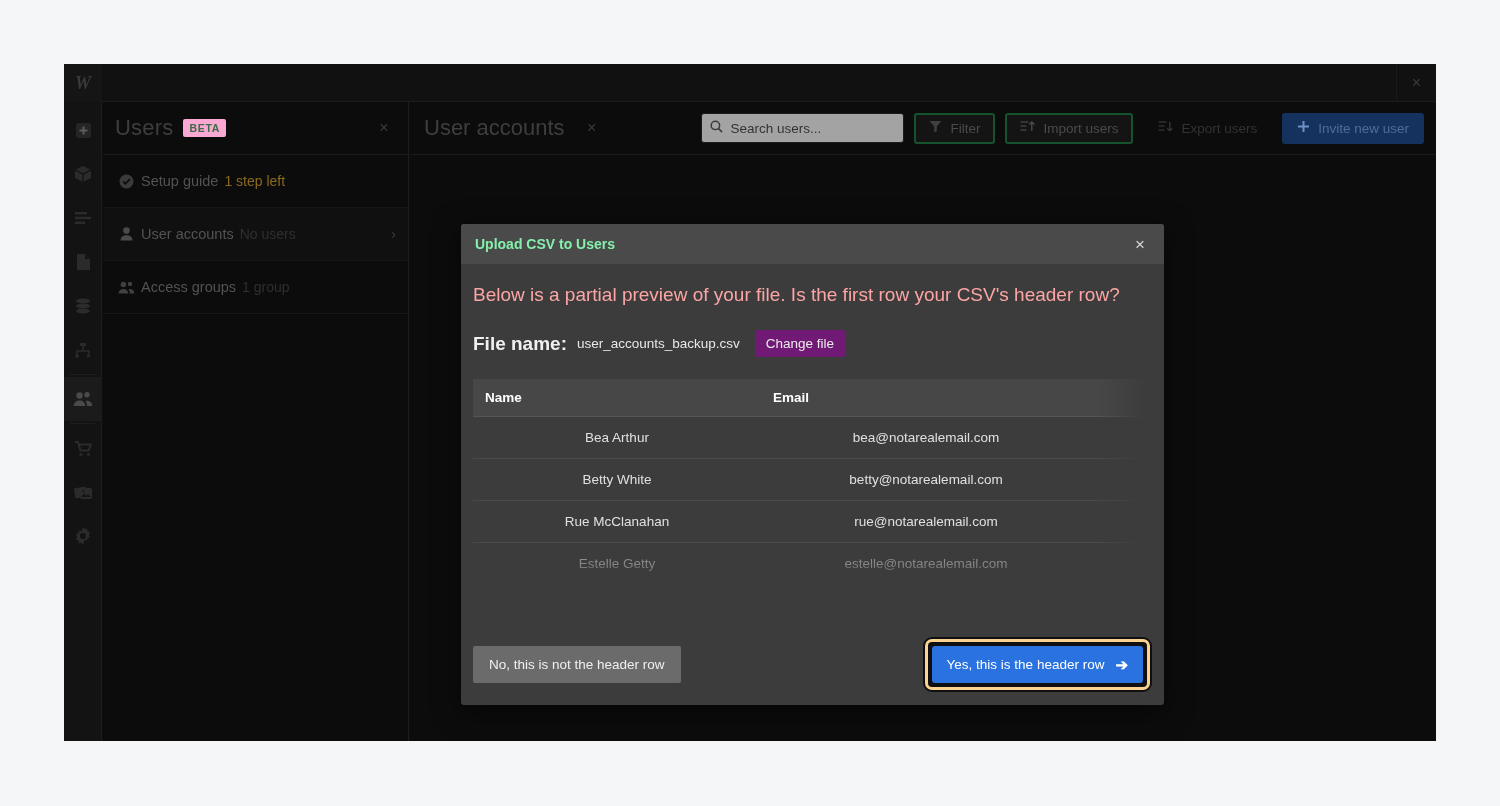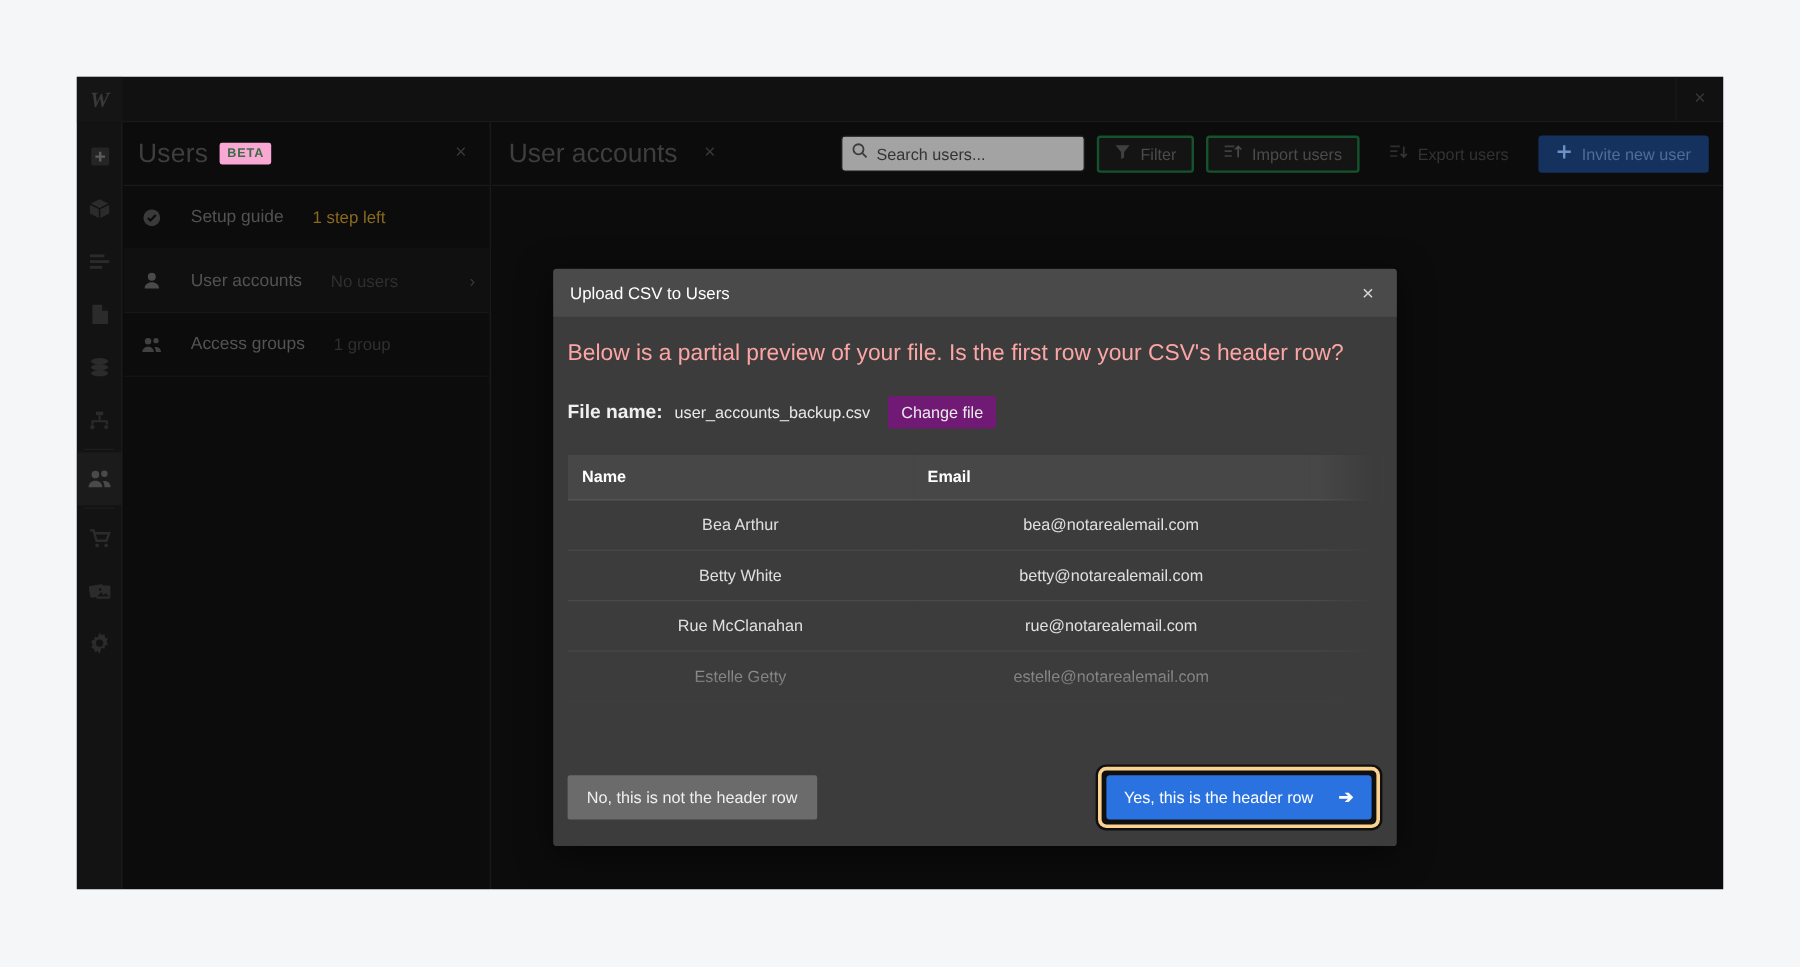--- a/index.html
+++ b/index.html
@@ -105,21 +105,21 @@
     margin-left: auto;
     color: #3a3a3a;
     font-size: 16px;
     width: 20px; text-align: center;
   }
   .panel-row {
     height: 53px;
     display: flex; align-items: center;
     padding: 0 12px 0 14px;
     border-bottom: 1px solid #161616;
-    gap: 24px;
+    gap: 6px;
   }
   .panel-row.selected { background: #101010; }
   .panel-row .row-icon { width: 18px; display:flex; align-items:center; justify-content:center; }
   .panel-row .row-label { color: #535353; font-size: 14.5px; }
   .panel-row .row-sub { color: #2f2f2f; font-size: 14px; }
   .panel-row .row-sub.warn { color: #8a6a1e; }
   .panel-row .row-chevron { margin-left:auto; color:#3c3c3c; font-size: 14px; }
 
   
   #main-area {
@@ -199,23 +199,23 @@
     flex-direction: column;
   }
   #modal-header {
     height: 40px;
     background: #4a4a4a;
     display: flex; align-items: center;
     padding: 0 14px;
     flex: none;
   }
   #modal-title {
-    color: #ffffff;
+    color: #86efac;
     font-size: 14px;
-    font-weight: 400;
+    font-weight: 700;
   }
   #modal-close {
     margin-left: auto;
     color: #d6d6d6;
     font-size: 17px;
     line-height: 1;
     width: 20px; text-align: center;
   }
   #modal-body {
     flex: 1;
@@ -225,21 +225,21 @@
   #modal-desc {
     color: #fca5a5;
     font-size: 19px;
     padding-left: 0;
   }
   #file-row {
     display: flex; align-items: center;
     gap: 10px;
     margin-top: 24px;
   }
-  #file-label { color: #f0f0f0; font-size: 16px; font-weight: 700; }
+  #file-label { color: #f0f0f0; font-size: 19px; font-weight: 700; }
   #file-name { color: #e8e8e8; font-size: 13.5px; }
   #change-file-btn {
     background: #701a75;
     color: #ebebeb;
     font-size: 13.5px;
     padding: 6px 11px;
     border: none;
     border-radius: 2px;
     font-family: "Liberation Sans", sans-serif;
     margin-left: 5px;
@@ -319,21 +319,21 @@
     display: inline-flex;
   }
   #confirm-btn {
     background: #2a72e0;
     color: #ffffff;
     font-size: 13.5px;
     border: none;
     border-radius: 3px;
     padding: 11px 15px;
     display: flex; align-items: center;
-    gap: 21px;
+    gap: 11px;
     font-family: "Liberation Sans", sans-serif;
     white-space: nowrap;
   }
   #confirm-btn .arrow { font-size: 15px; line-height: 1; font-weight: 700; }
 </style>
 </head>
 <body>
 
 <div id="app-window">
 

